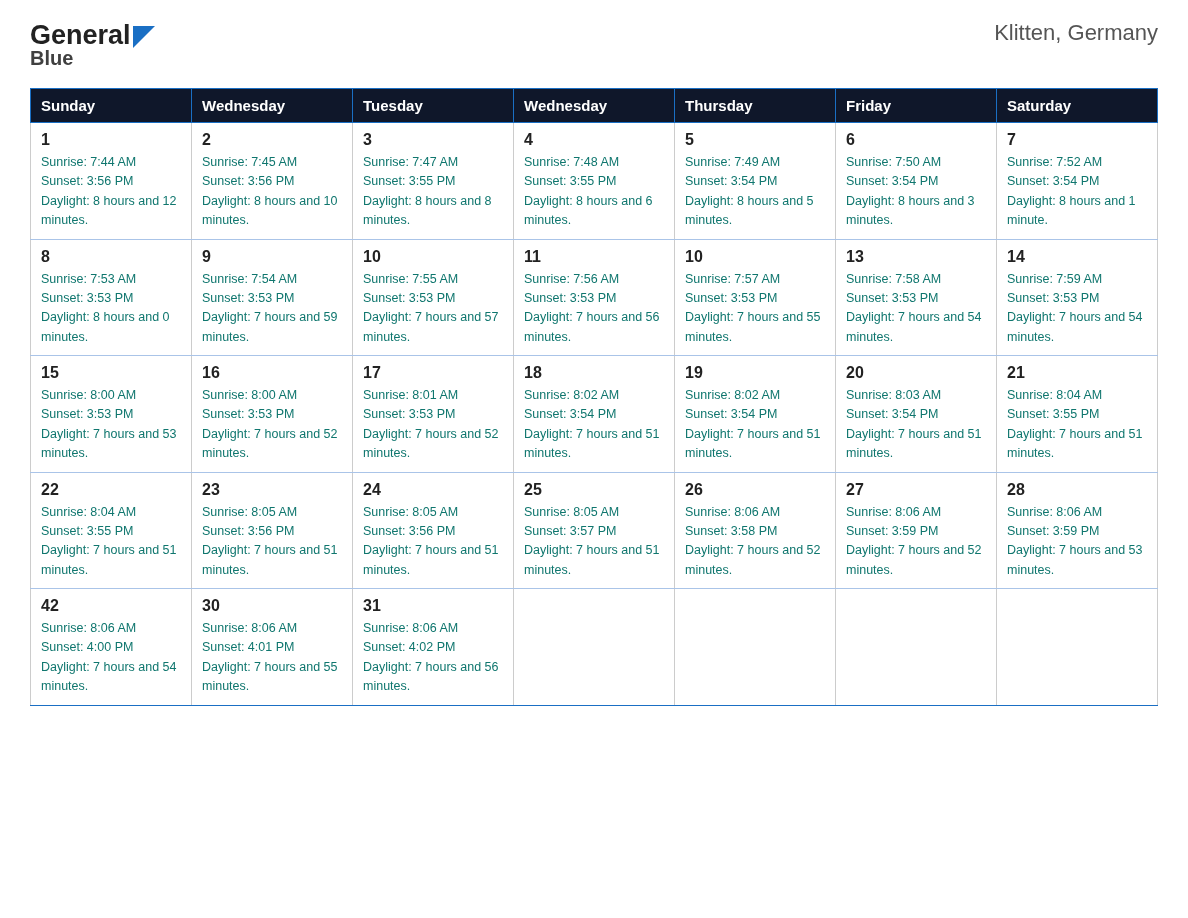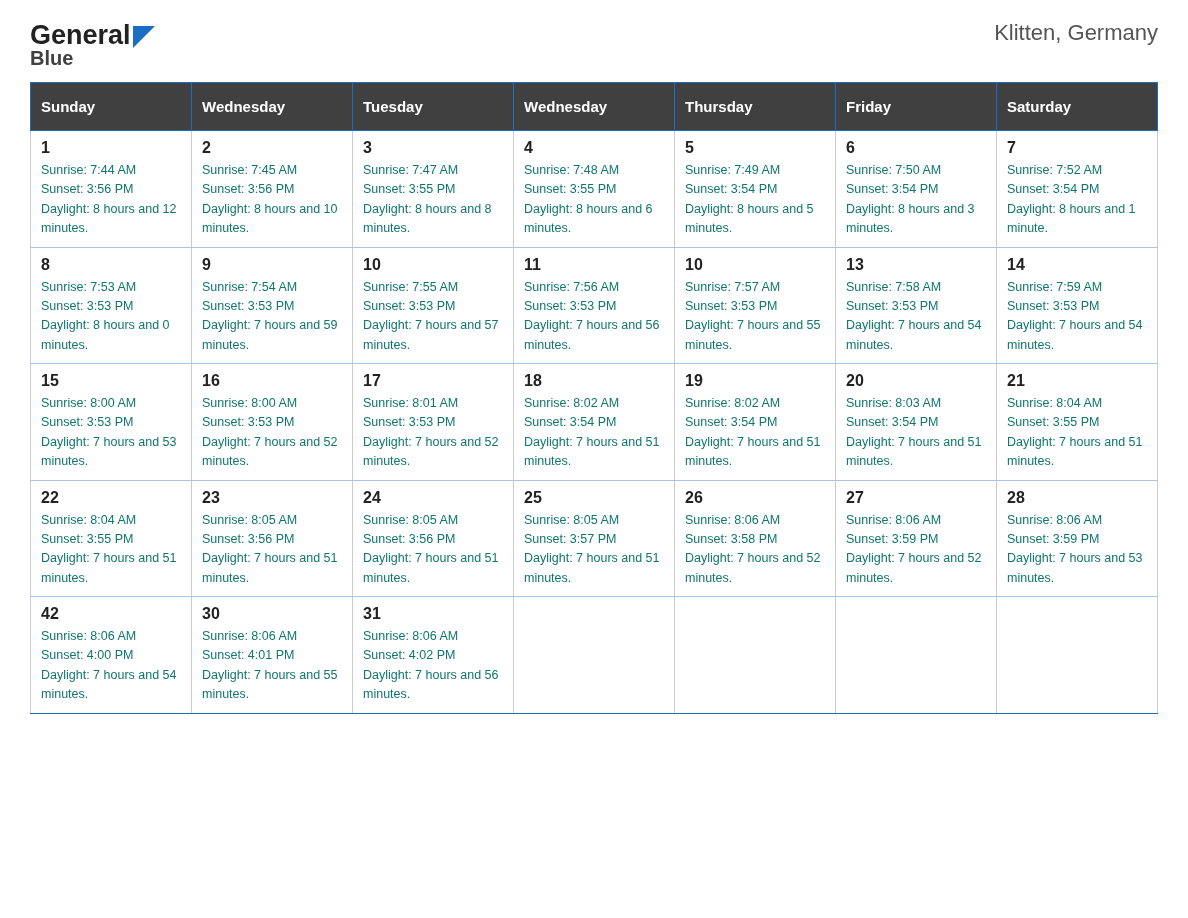--- a/index.html
+++ b/index.html
@@ -8,21 +8,21 @@
       background: #fff;
       color: #222;
       width: 1188px;
       min-height: 918px;
       padding: 20px 30px;
     }
     .header {
       display: flex;
       justify-content: space-between;
       align-items: flex-start;
-      margin-bottom: 12px;
+      margin-bottom: 18px;
     }
     .logo {
       display: flex;
       flex-direction: column;
       align-items: flex-start;
     }
     .logo-bottom {
       color: #404040;
       font-size: 20px;
       font-weight: bold;
@@ -41,25 +41,25 @@
       font-size: 22px;
       font-weight: normal;
       color: #555;
     }
     .calendar {
       width: 100%;
       border-collapse: collapse;
       border: 1.5px solid #1a6fc4;
     }
     .calendar th {
-      background: #404040;
+      background: #0f172a;
       color: #fff;
       font-size: 15px;
       font-weight: bold;
-      padding: 15px 10px;
+      padding: 8px 10px;
       text-align: left;
       border: 1px solid #1a6fc4;
     }
     .calendar td {
       vertical-align: top;
       padding: 8px 10px;
       font-size: 13px;
       color: #222;
       border: 1px solid #ccc;
       width: calc(100%/7);

